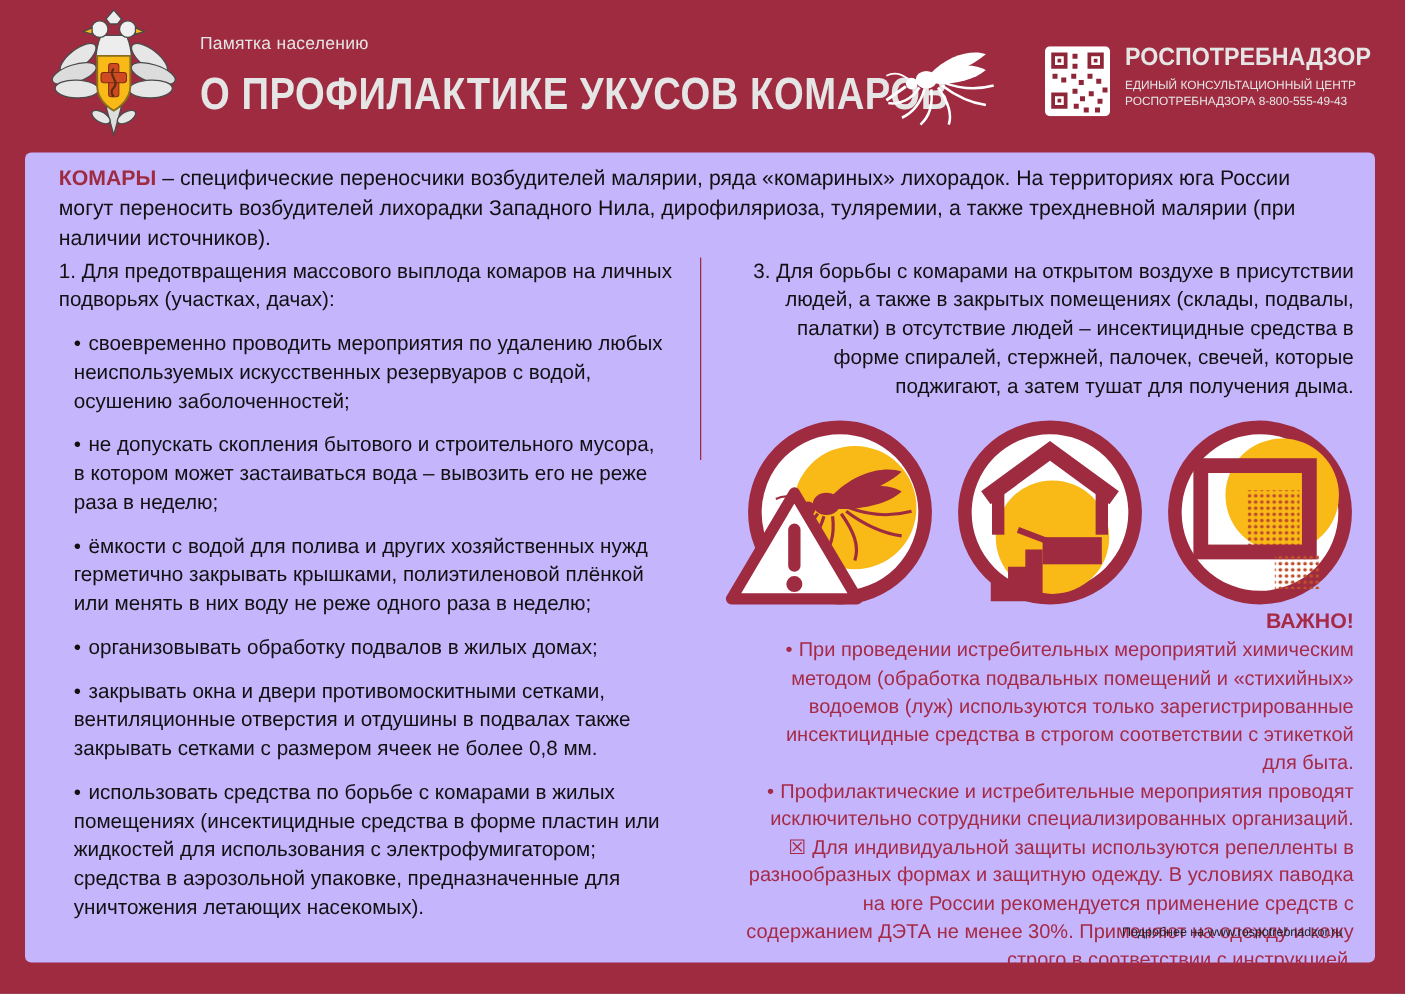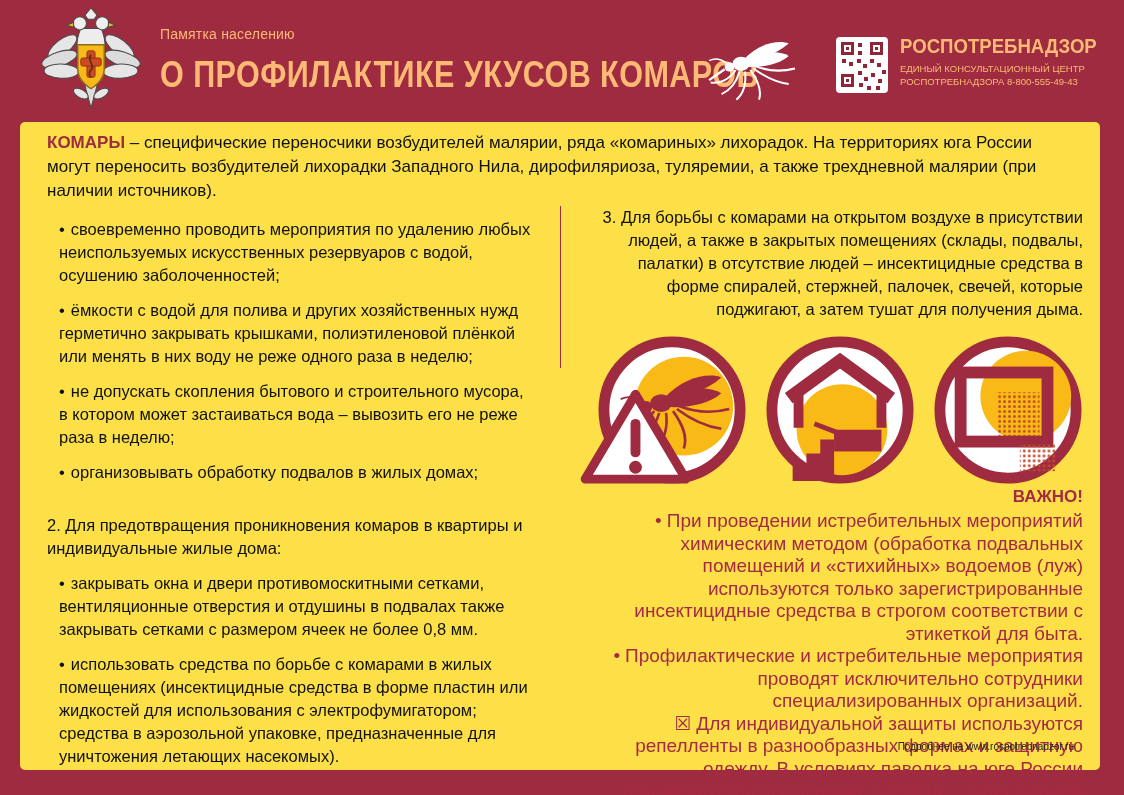--- a/index.html
+++ b/index.html
@@ -1,51 +1,51 @@
 <!DOCTYPE html>
 <html><head>
 <meta charset="utf-8">
 <style>
   * { margin:0; padding:0; box-sizing:border-box; }
   body { font-family: "Liberation Sans", "DejaVu Sans", sans-serif; background:#6b6b6b; }
   .poster { position:relative; width:1124px; height:795px; background:#9e2b40; overflow:hidden; }
 
   
-  .hdr { position:absolute; top:0; left:0; width:100%; height:118px; color:#fdba74; }
+  .hdr { position:absolute; top:0; left:0; width:100%; height:118px; color:#e5e5e5; }
   .eagle { position:absolute; left:40px; top:5px; }
   .hdr-texts { position:absolute; left:160px; top:26px; }
   .kicker { font-size:14px; letter-spacing:.2px; }
   .title { margin-top:12px; font-size:36px; font-weight:bold; letter-spacing:.5px; white-space:nowrap;
            transform:scaleX(.85); transform-origin:left center; }
   .hdr-mosq { position:absolute; left:706px; top:38px; color:#fff; }
   .qr { position:absolute; left:836px; top:37px; }
   .org { position:absolute; left:900px; top:35px; width:210px; }
   .org-name { font-size:20px; font-weight:bold; white-space:nowrap; transform:scaleX(.93); transform-origin:left center; }
   .org-sub { margin-top:5px; font-size:9.5px; font-weight:normal; line-height:12px; white-space:nowrap; }
 
   
-  .panel { position:absolute; left:20px; top:122px; width:1080px; height:648px; background:#fde047; border-radius:5px; }
+  .panel { position:absolute; left:20px; top:122px; width:1080px; height:648px; background:#c4b5fd; border-radius:5px; }
   .intro { position:absolute; left:27px; top:9px; width:1032px; font-size:17px; line-height:24px; color:#111; }
   .lead { font-weight:bold; color:#9e2b40; }
 
   .col-left  { position:absolute; left:27px;  top:84px; width:500px; font-size:16.5px; line-height:23px; color:#111; }
   .col-right { position:absolute; left:577px; top:84px; width:486px; font-size:16.5px; line-height:23px; color:#111;text-align:right; }
   .divider { position:absolute; left:540px; top:84px; width:1px; height:162px; background:#9e2b40; }
 
   .sec { margin:0; }
   .sec-gap { margin-top:30px; }
   .b { margin:12px; }
   .bm { display:inline-block; margin-right:6px; }
 
   .icons-row { margin-top:14px; display:flex; justify-content:space-between; width:486px; }
   .ic { overflow:visible; display:block; }
 
   .important { color:#a62a45; }
   .imp-head { font-weight:bold; font-size:17px; margin-bottom:2px; }
-  .imp-item { font-size:19px; line-height:22.5px; }
+  .imp-item { font-size:16px; line-height:22.5px; }
   .imp-item .bm { margin-right:5px; }
 
   .footer-note { position:absolute; right:26px; bottom:18px; font-size:10px; color:#222; }
 </style>
 </head>
 <body>
 
 <svg width="0" height="0" style="position:absolute" aria-hidden="true">
   <defs>
     <g id="mosq" stroke="currentColor" fill="currentColor">
@@ -147,26 +147,26 @@
     </div>
   </div>
 
   <div class="panel">
 
     <p class="intro"><span class="lead">КОМАРЫ</span><span> – специфические переносчики возбудителей малярии, ряда «комариных» лихорадок. На территориях юга России могут переносить возбудителей лихорадки Западного Нила, дирофиляриоза, туляремии, а также трехдневной малярии (при наличии источников).</span></p>
 
     <div class="divider"></div>
 
     <div class="col-left">
+      <p class="sec">1.  Для предотвращения массового выплода комаров на личных подворьях (участках, дачах):</p>
       <p class="b"><span class="bm">•</span><span>своевременно проводить мероприятия по удалению любых неиспользуемых искусственных резервуаров с водой, осушению заболоченностей;</span></p>
+      <p class="b"><span class="bm">•</span><span>не допускать скопления бытового и строительного мусора, в котором может застаиваться вода – вывозить его не реже раза в неделю;</span></p>
       <p class="b"><span class="bm">•</span><span>ёмкости с водой для полива и других хозяйственных нужд герметично закрывать крышками, полиэтиленовой плёнкой или менять в них воду не реже одного раза в неделю;</span></p>
-      <p class="b"><span class="bm">•</span><span>не допускать скопления бытового и строительного мусора, в котором может застаиваться вода – вывозить его не реже раза в неделю;</span></p>
       <p class="b"><span class="bm">•</span><span>организовывать обработку подвалов в жилых домах;</span></p>
 
-      <p class="sec sec-gap">2. Для предотвращения проникновения комаров в квартиры и индивидуальные жилые дома:</p>
       <p class="b"><span class="bm">•</span><span>закрывать окна и двери противомоскитными сетками, вентиляционные отверстия и отдушины в подвалах также закрывать сетками с размером ячеек не более 0,8 мм.</span></p>
       <p class="b"><span class="bm">•</span><span>использовать средства по борьбе с комарами в жилых помещениях (инсектицидные средства в форме пластин или жидкостей для использования с электрофумигатором; средства в аэрозольной упаковке, предназначенные для уничтожения летающих насекомых).</span></p>
     </div>
 
     <div class="col-right">
       <p class="sec">3.  Для борьбы с комарами на открытом воздухе в присутствии людей, а также в закрытых помещениях (склады, подвалы, палатки) в отсутствие людей – инсектицидные средства в форме спиралей, стержней, палочек, свечей, которые поджигают, а затем тушат для получения дыма.</p>
 
       <div class="icons-row">
 
         <svg class="ic" width="150" height="150" viewBox="0 0 152 152">

